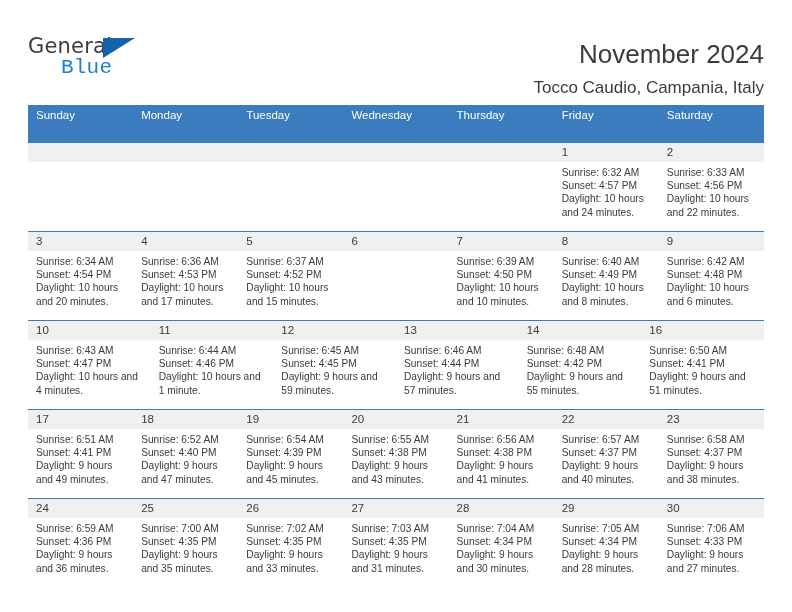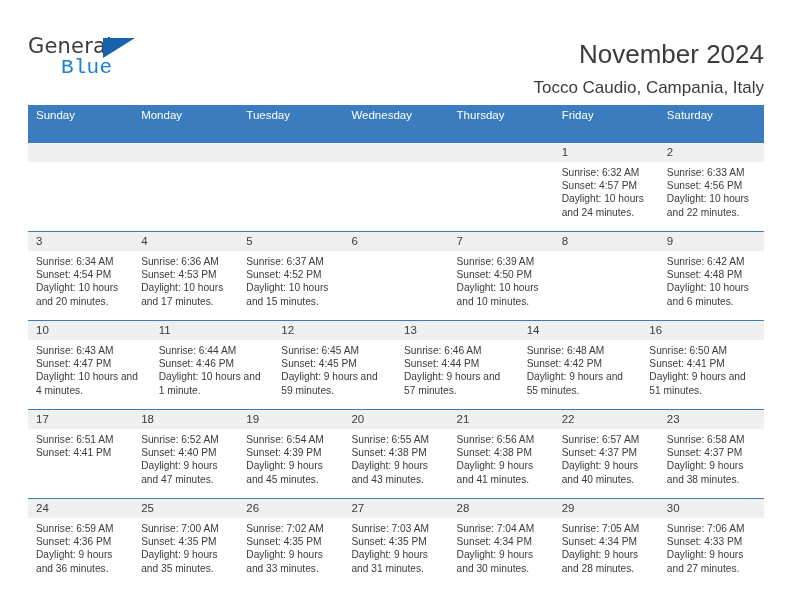--- a/index.html
+++ b/index.html
@@ -244,20 +244,25 @@
           <div class="day">
             <span class="day-num">7</span>
             <div class="day-info">
               <div>Sunrise: 6:39 AM</div>
               <div>Sunset: 4:50 PM</div>
               <div class="dl">Daylight: 10 hours and 10 minutes.</div>
             </div>
           </div>
           <div class="day">
             <span class="day-num">8</span>
+            <div class="day-info">
+              <div>Sunrise: 6:40 AM</div>
+              <div>Sunset: 4:49 PM</div>
+              <div class="dl">Daylight: 10 hours and 8 minutes.</div>
+            </div>
           </div>
           <div class="day">
             <span class="day-num">9</span>
             <div class="day-info">
               <div>Sunrise: 6:42 AM</div>
               <div>Sunset: 4:48 PM</div>
               <div class="dl">Daylight: 10 hours and 6 minutes.</div>
             </div>
           </div>
         </div>
@@ -310,20 +315,21 @@
               <div class="dl">Daylight: 9 hours and 51 minutes.</div>
             </div>
           </div>
         </div>
         <div class="week">
           <div class="day">
             <span class="day-num">17</span>
             <div class="day-info">
               <div>Sunrise: 6:51 AM</div>
               <div>Sunset: 4:41 PM</div>
+              <div class="dl">Daylight: 9 hours and 49 minutes.</div>
             </div>
           </div>
           <div class="day">
             <span class="day-num">18</span>
             <div class="day-info">
               <div>Sunrise: 6:52 AM</div>
               <div>Sunset: 4:40 PM</div>
               <div class="dl">Daylight: 9 hours and 47 minutes.</div>
             </div>
           </div>

